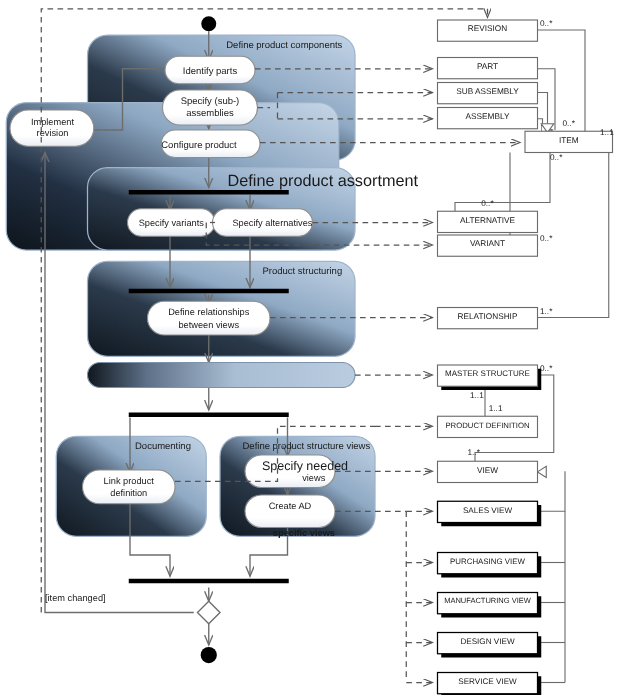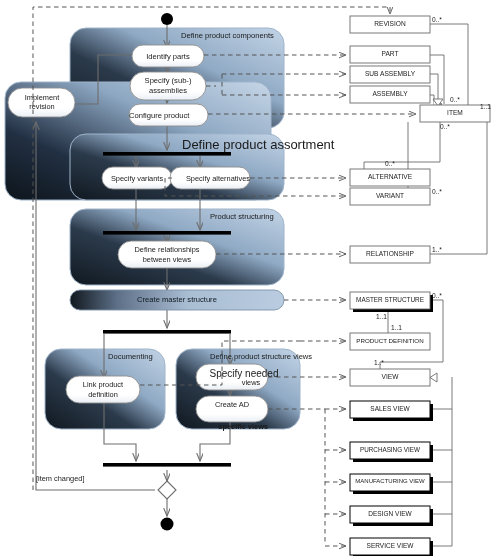--- a/index.html
+++ b/index.html
@@ -224,39 +224,38 @@
 
     <rect x="353" y="541" width="80" height="17" fill="#000"></rect>
     <rect x="350" y="538" width="80" height="17" fill="#fff" stroke="#000" stroke-width="1"></rect>
   </g>
 </svg>
 
 <div class="txt" style="left:181px;top:31px;font-size:7.6px;">Define product components</div>
 <div class="txt" style="left:182px;top:124px;font-size:13px;margin-top:13px;">Define product assortment</div>
 <div class="txt" style="left:210px;top:212px;font-size:7.6px;">Product structuring</div>
 <div class="txt" style="left:108px;top:352px;font-size:7.6px;">Documenting</div>
-<div class="txt" style="left:194px;top:352px;font-size:7.6px;margin-left:16px;">Define product structure views</div>
+<div class="txt" style="left:194px;top:352px;font-size:7.6px;">Define product structure views</div>
 
 <div class="txt" style="left:16px;top:93px;font-size:7.4px;width:52px;text-align:center;">Implement</div>
 <div class="txt" style="left:16px;top:102px;font-size:7.4px;width:52px;text-align:center;">revision</div>
 
 <div class="txt" style="left:132px;top:52px;font-size:7.6px;width:72px;text-align:center;">Identify parts</div>
 
 <div class="txt" style="left:130px;top:76px;font-size:7.6px;width:76px;text-align:center;">Specify (sub-)</div>
 <div class="txt" style="left:130px;top:86px;font-size:7.6px;width:76px;text-align:center;">assemblies</div>
 
 <div class="txt" style="left:129px;top:111px;font-size:7.6px;width:79px;">Configure product</div>
 
 <div class="txt" style="left:102px;top:174px;font-size:7.4px;width:70px;text-align:center;">Specify variants</div>
 <div class="txt" style="left:170px;top:174px;font-size:7.4px;width:80px;text-align:right;">Specify alternatives</div>
 
 <div class="txt" style="left:118px;top:245px;font-size:7.4px;width:98px;text-align:center;">Define relationships</div>
 <div class="txt" style="left:118px;top:255px;font-size:7.4px;width:98px;text-align:center;">between views</div>
 
-<div class="txt" style="left:70px;top:295px;font-size:7.6px;width:214px;text-align:center;color:#101820;">Create master structure</div>
 
 <div class="txt" style="left:66px;top:380px;font-size:7.4px;width:74px;text-align:center;">Link product</div>
 <div class="txt" style="left:66px;top:390px;font-size:7.4px;width:74px;text-align:center;">definition</div>
 
 <div class="txt" style="left:208px;top:368px;font-size:10px;width:72px;text-align:center;">Specify needed</div>
 <div class="txt" style="left:196px;top:378px;font-size:7.4px;width:72px;text-align:center;padding-left:19px;">views</div>
 
 <div class="txt" style="left:196px;top:400px;font-size:7.4px;width:72px;text-align:center;">Create AD</div>
 <div class="txt" style="left:196px;top:422px;font-size:7.4px;width:72px;text-align:right;font-weight:bold;">specific views</div>
 

